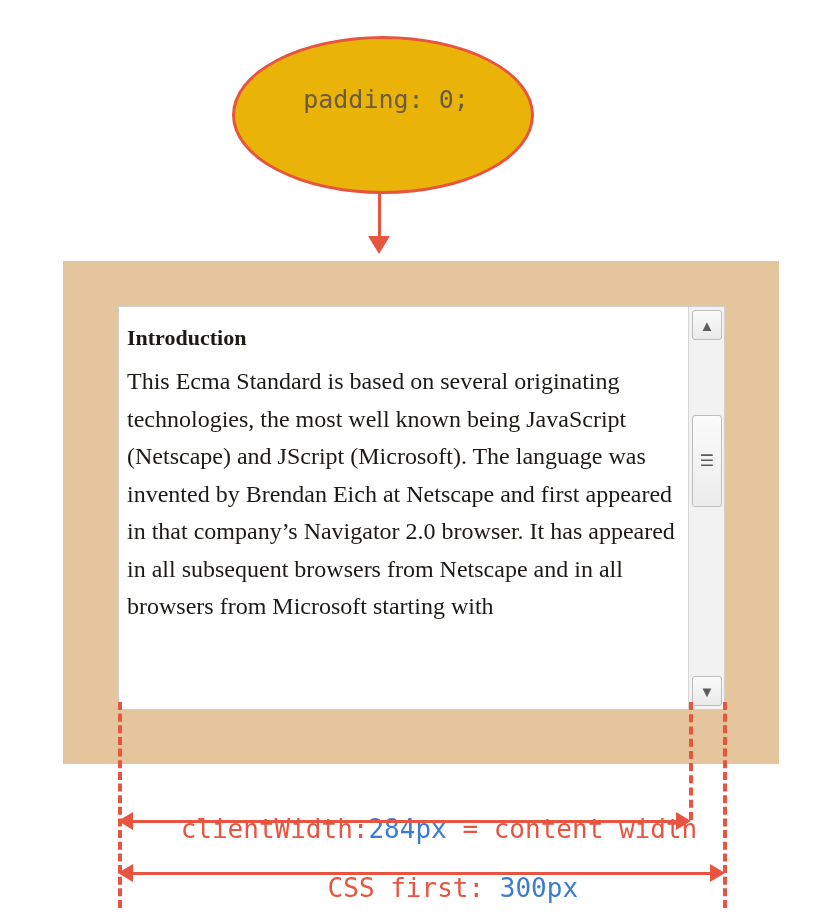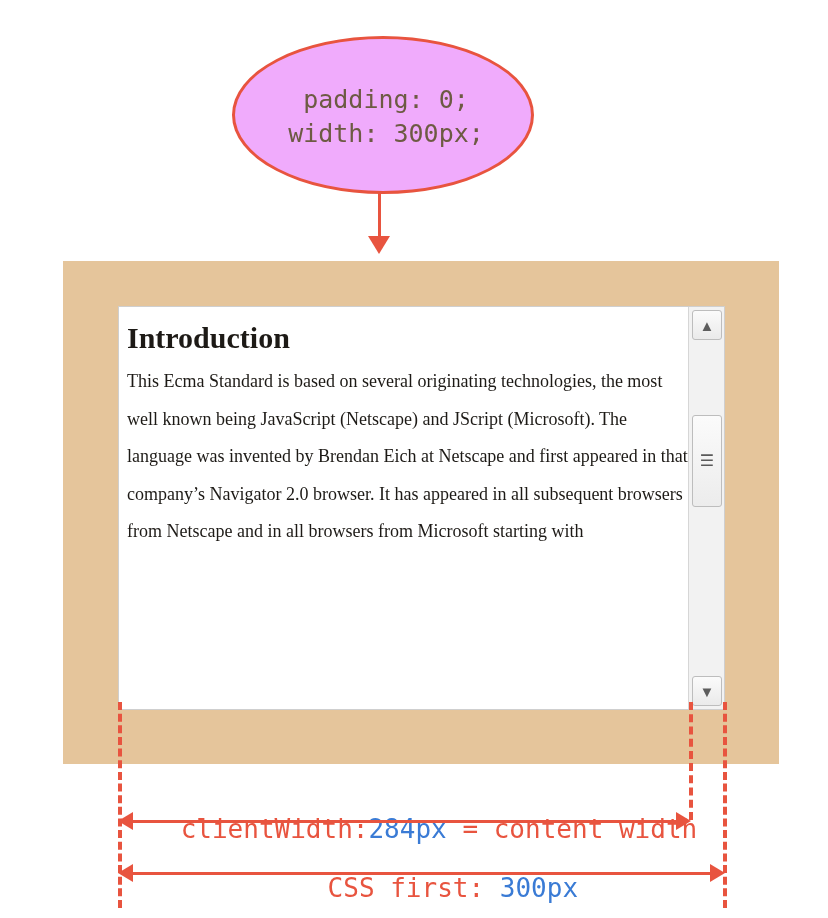--- a/index.html
+++ b/index.html
@@ -24,21 +24,21 @@
 
   
   .callout {
     position: absolute;
     left: 232px;
     top: 36px;
     width: 302px;
     height: 158px;
     border: 3px solid #e8543f;
     border-radius: 50%;
-    background: #f0abfc;
+    background: #eab308;
     box-sizing: border-box;
   }
   .callout-text {
     position: absolute;
     left: 0;
     top: 44px;
     width: 302px;
     text-align: center;
     font-family: "DejaVu Sans Mono", monospace;
     font-size: 25px;
@@ -93,28 +93,28 @@
     position: absolute;
     left: 0; top: 0;
     width: 584px;
     height: 402px;
     padding: 8px 14px 0 8px;
     box-sizing: border-box;
   }
   .panel-title {
     font-family: "Liberation Serif", serif;
     font-weight: bold;
-    font-size: 30px;
+    font-size: 22px;
     line-height: 38px;
     color: #1d1a16;
     margin: 4px 0 6px 0;
   }
   .panel-body {
     font-family: "Liberation Serif", serif;
-    font-size: 18px;
+    font-size: 24px;
     line-height: 37.5px;
     color: #1d1a16;
   }
 
   
   .scrollbar {
     position: absolute;
     right: 0;
     top: 0;
     width: 36px;
@@ -197,21 +197,20 @@
   .arrow-left { border-right: 15px solid #e8543f; }
   .arrow-right { border-left: 15px solid #e8543f; }
 </style>
 </head>
 <body>
 
 <div id="stage">
 
   <div class="callout">
     <div class="callout-text">padding: 0;</div>
-    <div class="callout-text" style="top:78px">width: 300px;</div>
   </div>
   <div class="arrow-stem"></div>
   <div class="arrow-head-down"></div>
 
   <div class="outer-box"></div>
 
   <div class="panel">
     <div class="panel-inner">
       <div class="panel-title">Introduction</div>
       <div class="panel-body">This Ecma Standard is based on several originating technologies, the most well known being JavaScript (Netscape) and JScript (Microsoft). The language was invented by Brendan Eich at Netscape and first appeared in that company’s Navigator 2.0 browser. It has appeared in all subsequent browsers from Netscape and in all browsers from Microsoft starting with</div>

